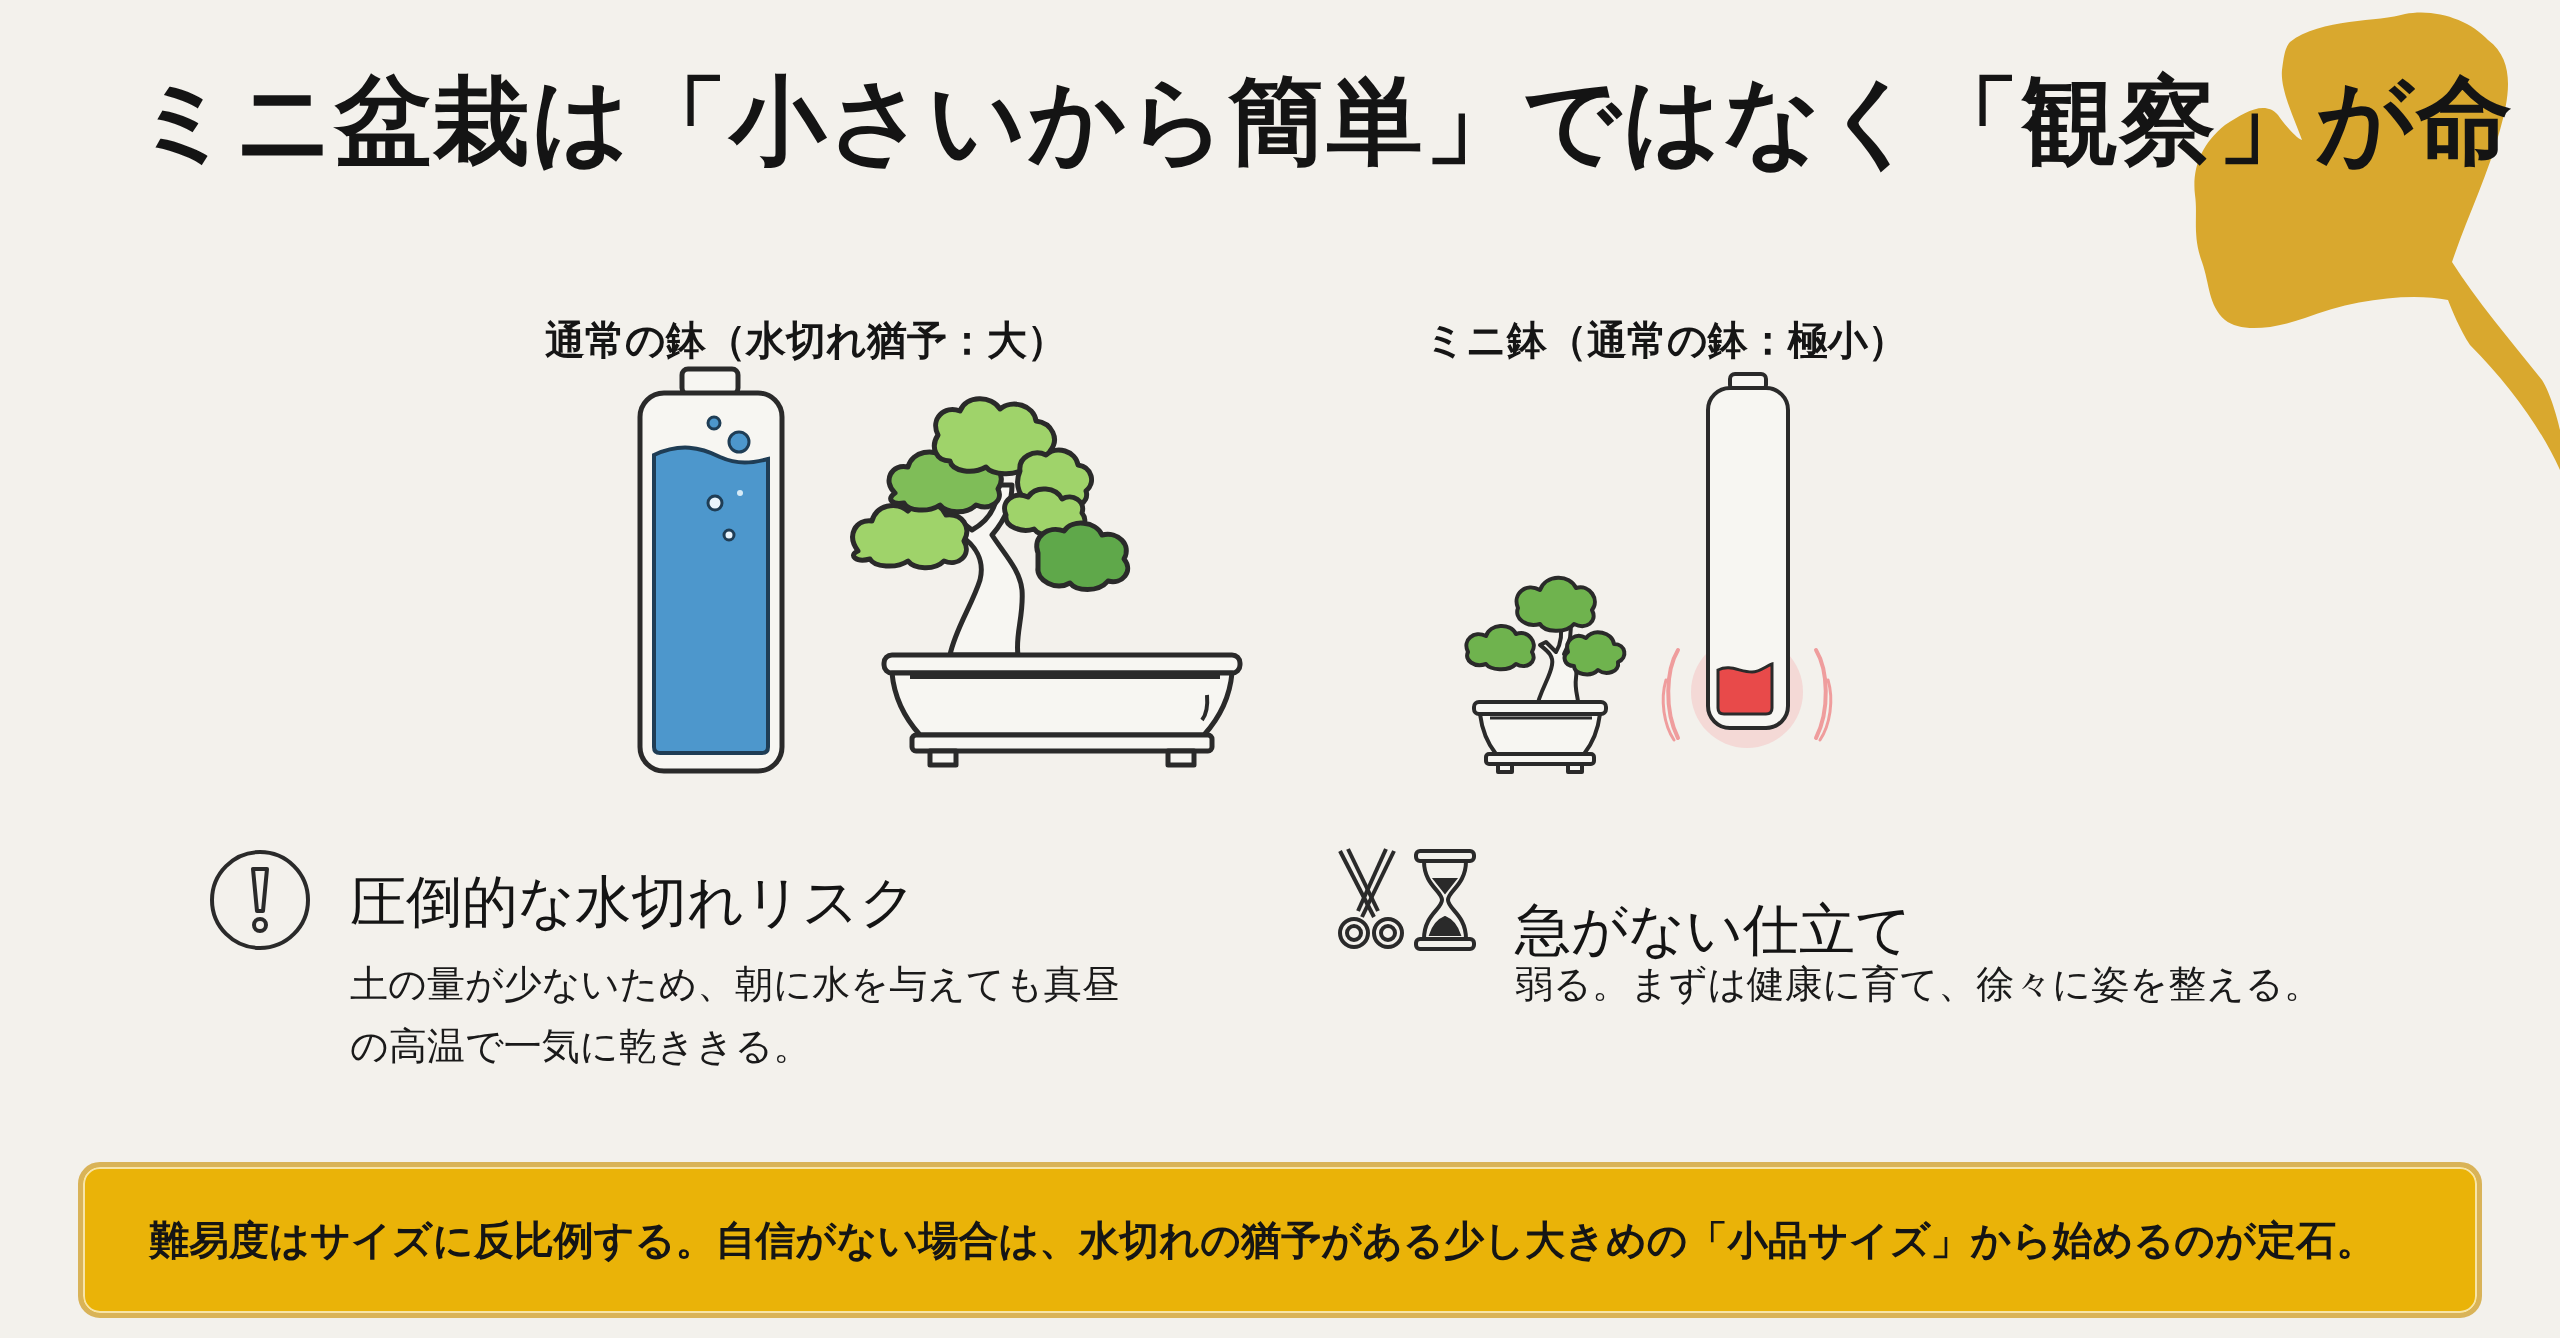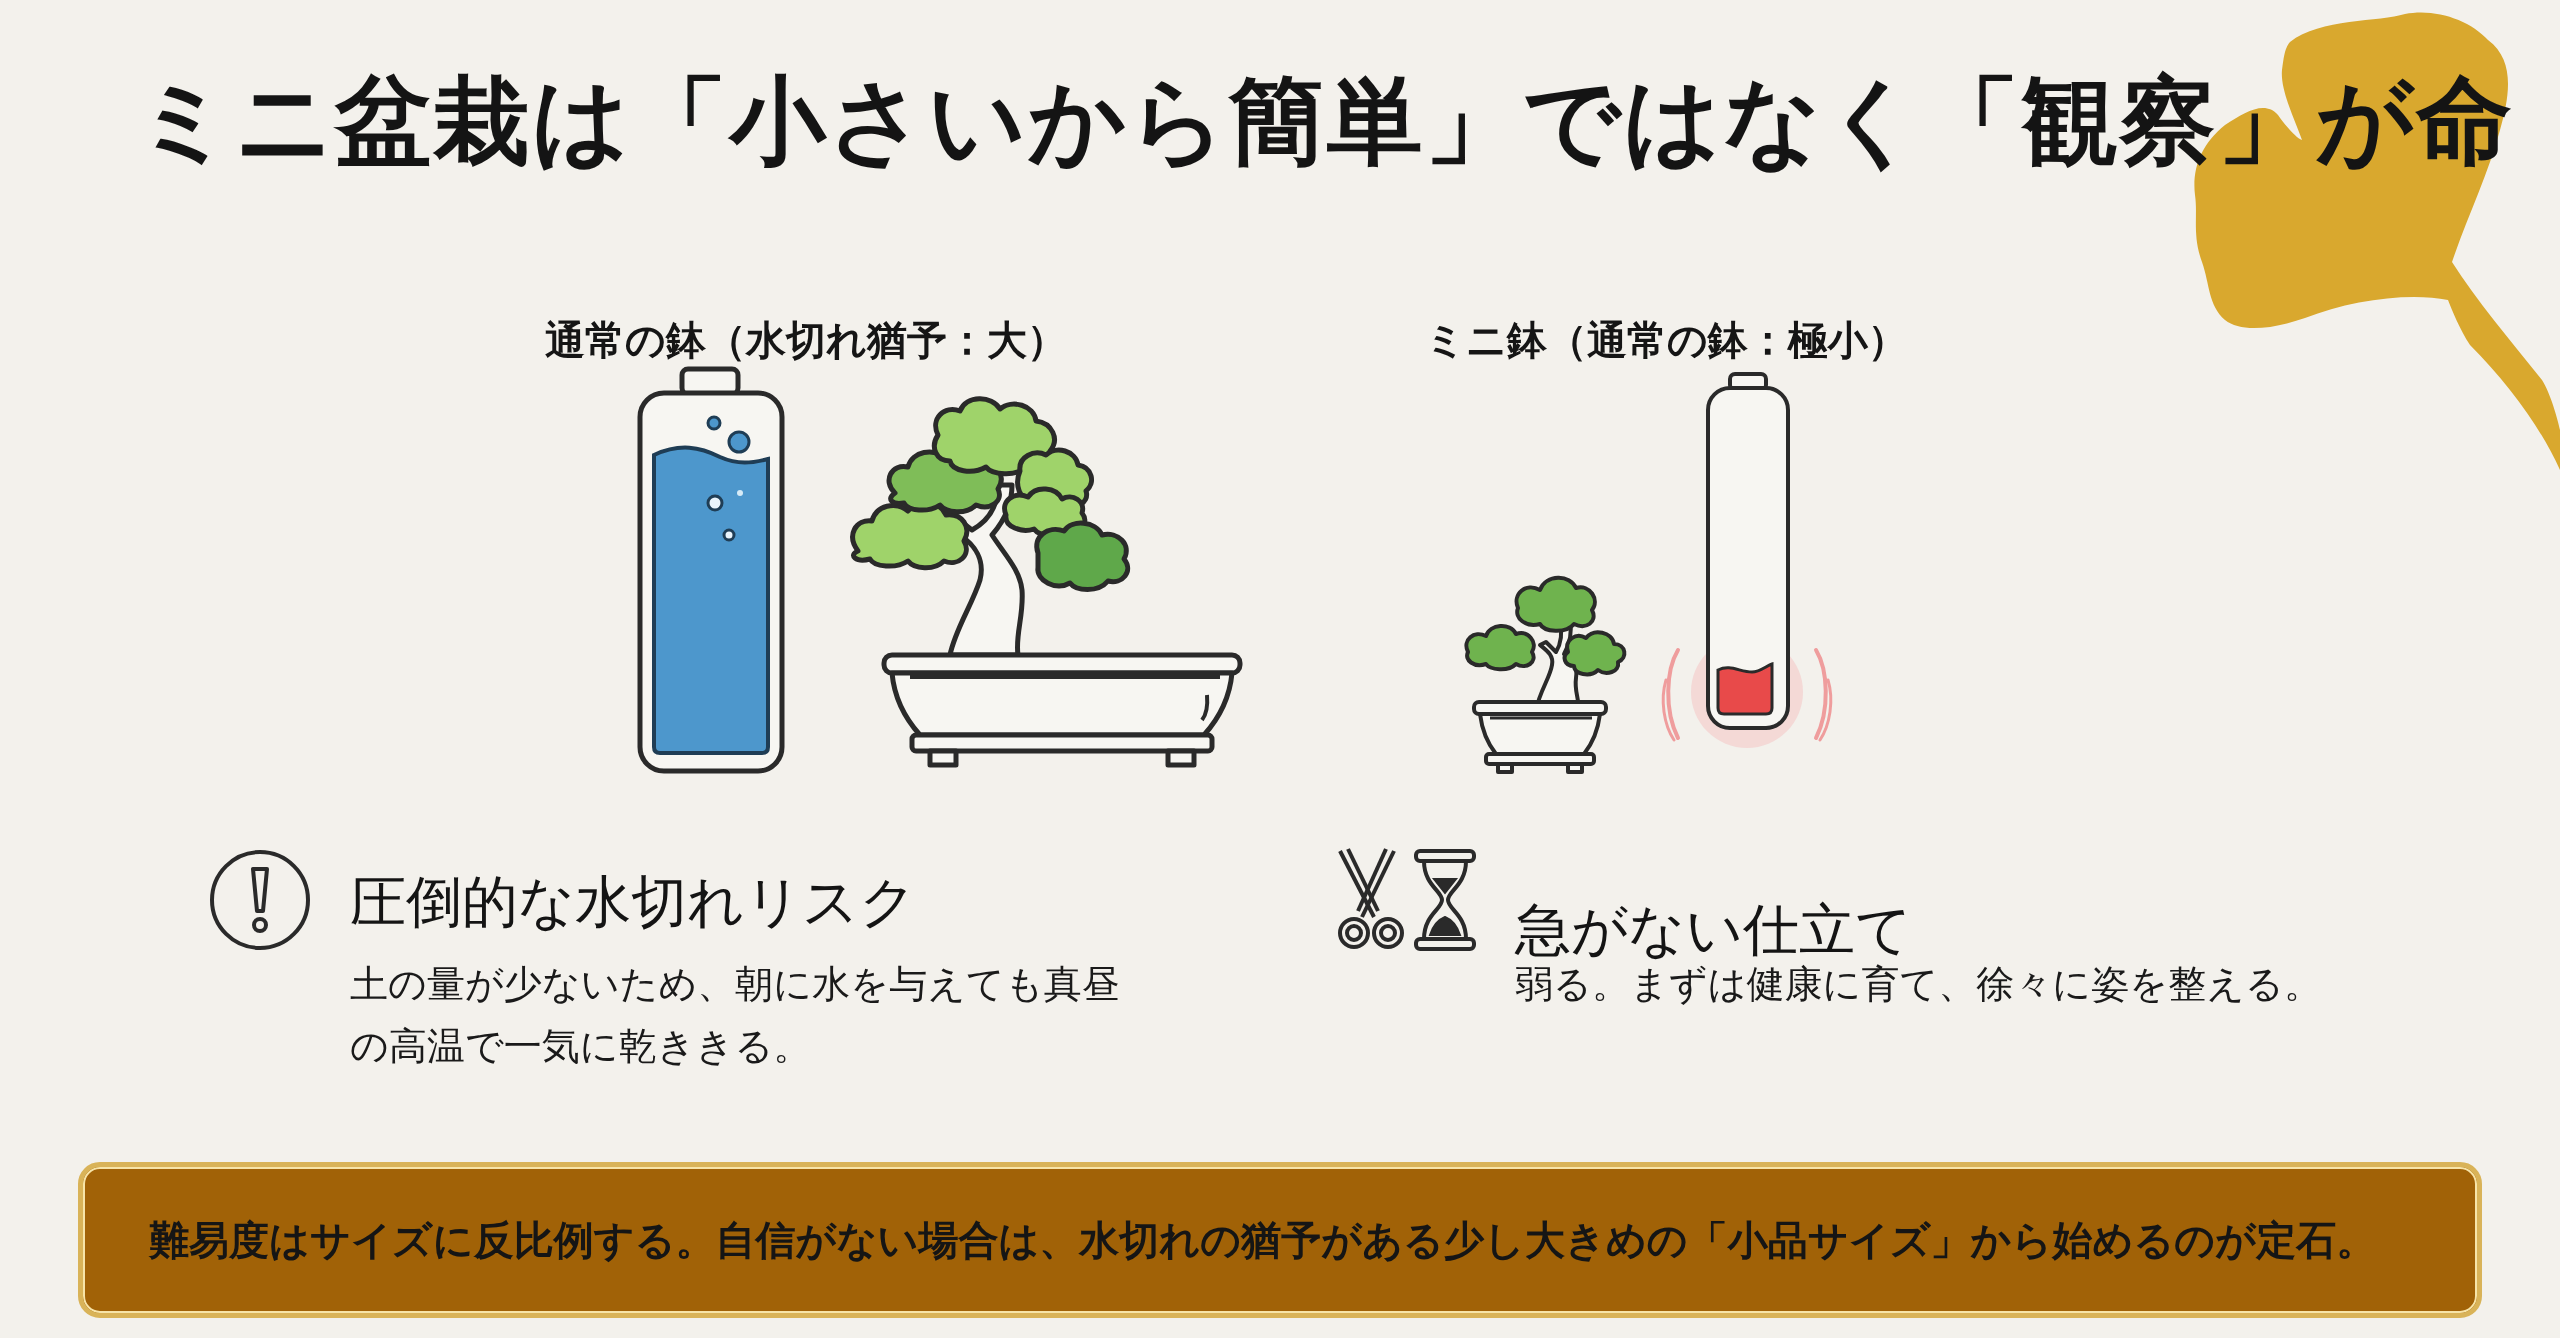--- a/index.html
+++ b/index.html
@@ -41,21 +41,21 @@
     .point.left .head { left: 145px; top: 20px; }
     .point.right .head { left: 185px; top: 20px; margin-top: 28px; }
     .point .body {
       position: absolute; font-size: 38px; line-height: 62px; color: #1a1a1a;
     }
     .point.left .body { left: 145px; top: 108px; width: 860px; }
     .point.right .body { left: 185px; top: 108px; width: 940px; }
 
     .callout {
       position: absolute; left: 78px; top: 1162px; width: 2404px; height: 156px;
-      background: #a16207;
+      background: #eab308;
       border: 5px solid #d9b358;
       border-radius: 22px;
       box-shadow: 0 0 0 2px #f7e4a8 inset;
       display: flex; align-items: center; padding-left: 66px;
     }
     .callout-text { font-weight: bold; font-size: 40px; color: #151515; white-space: nowrap; }
   </style>
 </head>
 <body>
 

